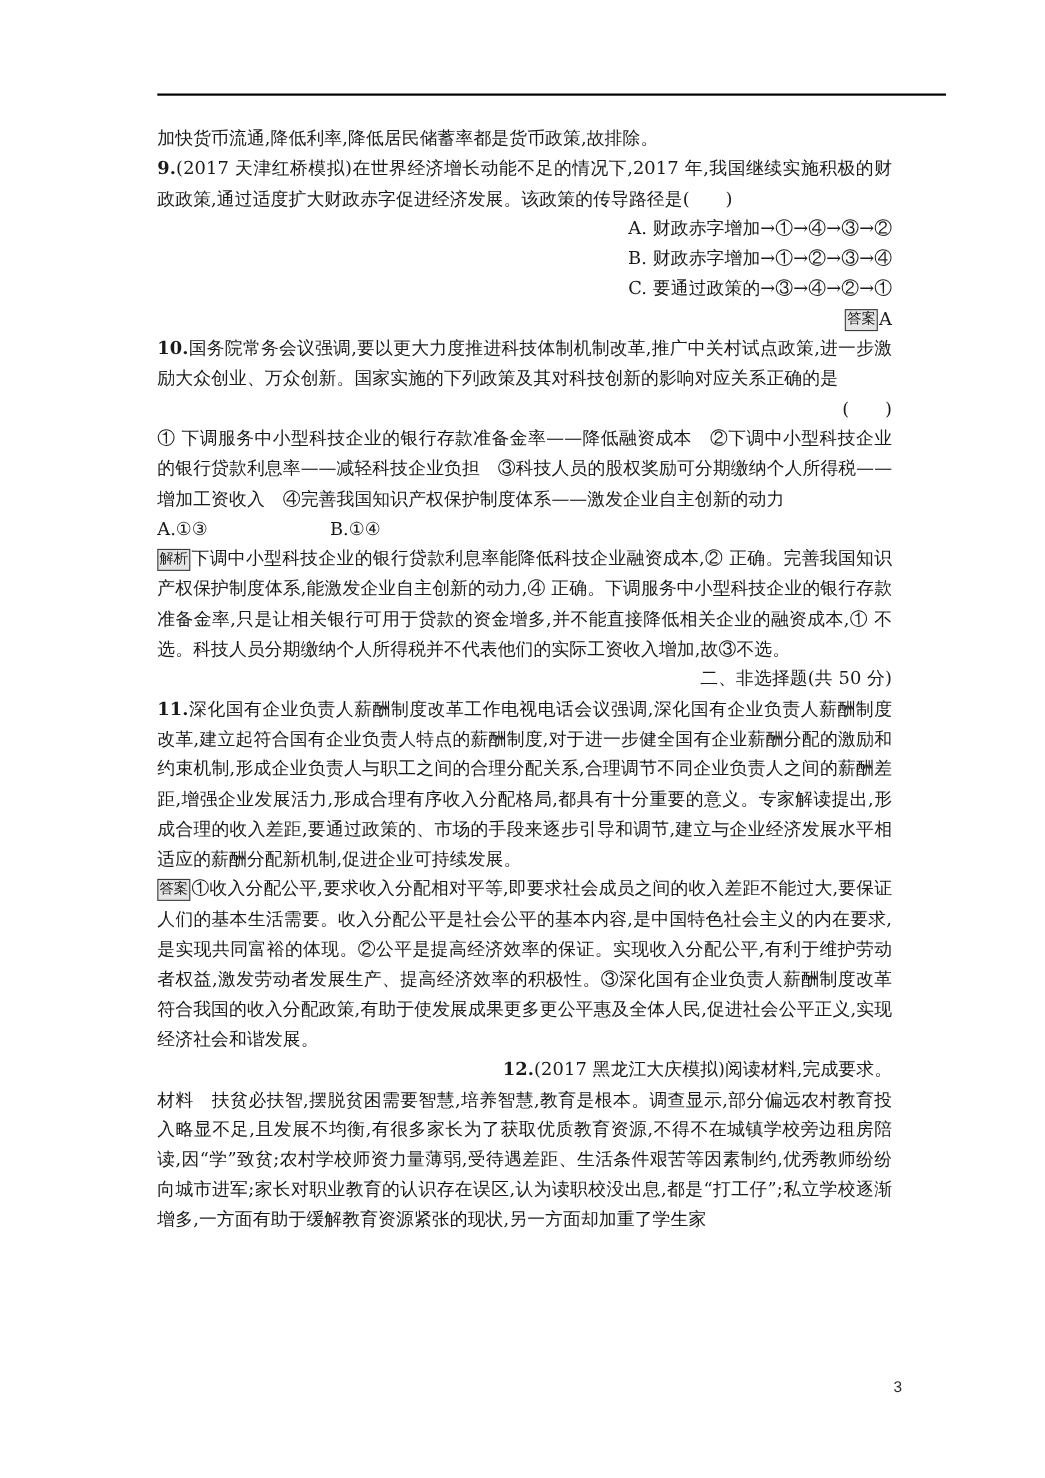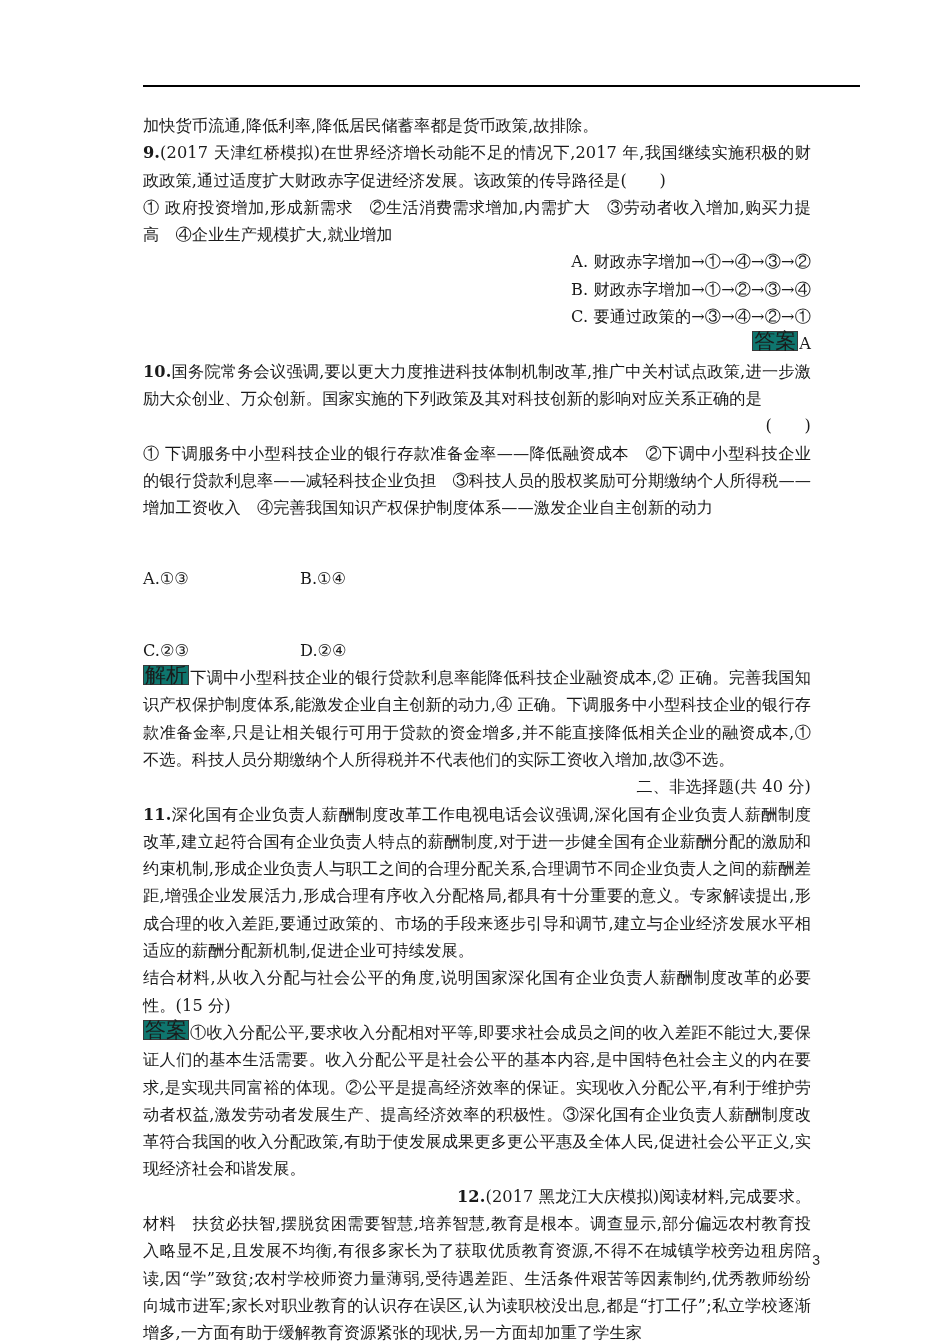--- a/index.html
+++ b/index.html
@@ -54,29 +54,28 @@
     letter-spacing: 0.1px;
   }
   .opt-pair {
     display: block;
     font-size: 16.2px;
     line-height: 27.3px;
   }
   .opt-pair .col-a {
     display: inline-block;
     width: 157px;
-    margin-top: 44px;
   }
   .tag {
     display: inline-block;
     border: 1.4px solid #3a3a3a;
-    background: #0f766e;
+    background: #e5e5e5;
     padding: 0px 1px 0px 1px;
     margin-right: 1px;
-    font-size: 21px;
+    font-size: 13px;
     line-height: 18px;
     vertical-align: 1px;
     letter-spacing: 0;
   }
   .num {
     font-family: "DejaVu Serif", "Liberation Serif", serif;
     font-weight: 700;
   }
   .page-number {
     position: absolute;
@@ -95,45 +94,42 @@
 <div class="page">
 
   <div class="header-rule"></div>
 
   <div class="content">
 
     <p class="line">加快货币流通,降低利率,降低居民储蓄率都是货币政策,故排除。</p>
 
     <p class="line"><span class="num">9.</span><span>(2017 天津红桥模拟)在世界经济增长动能不足的情况下,2017 年,我国继续实施积极的财政政策,通过适度扩大财政赤字促进经济发展。该政策的传导路径是(　　)</span></p>
 
-    <p class="line">① 政府投资增加,形成新需求　②生活消费需求增加,内需扩大　③劳动者收入增加,购买力提高　④企业生产规模扩大,就业增加</p>
 
     <p class="opt">A. 财政赤字增加→①→④→③→②</p>
     <p class="opt">B. 财政赤字增加→①→②→③→④</p>
     <p class="opt">C. 要通过政策的→③→④→②→①</p>
 
     <p class="opt"><span class="tag">答案</span><span>A</span></p>
 
     <p class="line"><span class="num">10.</span><span>国务院常务会议强调,要以更大力度推进科技体制机制改革,推广中关村试点政策,进一步激励大众创业、万众创新。国家实施的下列政策及其对科技创新的影响对应关系正确的是</span></p>
 
     <p class="opt">(　　)</p>
 
     <p class="line">① 下调服务中小型科技企业的银行存款准备金率——降低融资成本　②下调中小型科技企业的银行贷款利息率——减轻科技企业负担　③科技人员的股权奖励可分期缴纳个人所得税——增加工资收入　④完善我国知识产权保护制度体系——激发企业自主创新的动力</p>
 
     <div class="opt-pair"><span class="col-a">A.①③</span><span>B.①④</span></div>
-    <div class="opt-pair"><span class="col-a">C.②③</span><span>D.②④</span></div>
 
 
     <p class="line"><span class="tag">解析</span><span>下调中小型科技企业的银行贷款利息率能降低科技企业融资成本,② 正确。完善我国知识产权保护制度体系,能激发企业自主创新的动力,④ 正确。下调服务中小型科技企业的银行存款准备金率,只是让相关银行可用于贷款的资金增多,并不能直接降低相关企业的融资成本,① 不选。科技人员分期缴纳个人所得税并不代表他们的实际工资收入增加,故③不选。</span></p>
 
-    <p class="opt">二、非选择题(共 40 分)</p>
+    <p class="opt">二、非选择题(共 50 分)</p>
 
     <p class="line"><span class="num">11.</span><span>深化国有企业负责人薪酬制度改革工作电视电话会议强调,深化国有企业负责人薪酬制度改革,建立起符合国有企业负责人特点的薪酬制度,对于进一步健全国有企业薪酬分配的激励和约束机制,形成企业负责人与职工之间的合理分配关系,合理调节不同企业负责人之间的薪酬差距,增强企业发展活力,形成合理有序收入分配格局,都具有十分重要的意义。专家解读提出,形成合理的收入差距,要通过政策的、市场的手段来逐步引导和调节,建立与企业经济发展水平相适应的薪酬分配新机制,促进企业可持续发展。</span></p>
 
-    <p class="line">结合材料,从收入分配与社会公平的角度,说明国家深化国有企业负责人薪酬制度改革的必要性。(15 分)</p>
 
     <p class="line"><span class="tag">答案</span><span>①收入分配公平,要求收入分配相对平等,即要求社会成员之间的收入差距不能过大,要保证人们的基本生活需要。收入分配公平是社会公平的基本内容,是中国特色社会主义的内在要求,是实现共同富裕的体现。②公平是提高经济效率的保证。实现收入分配公平,有利于维护劳动者权益,激发劳动者发展生产、提高经济效率的积极性。③深化国有企业负责人薪酬制度改革符合我国的收入分配政策,有助于使发展成果更多更公平惠及全体人民,促进社会公平正义,实现经济社会和谐发展。</span></p>
 
     <p class="opt"><span class="num">12.</span><span>(2017 黑龙江大庆模拟)阅读材料,完成要求。</span></p>
 
     <p class="line"><span>材料</span>　<span>扶贫必扶智,摆脱贫困需要智慧,培养智慧,教育是根本。调查显示,部分偏远农村教育投入略显不足,且发展不均衡,有很多家长为了获取优质教育资源,不得不在城镇学校旁边租房陪读,因“学”致贫;农村学校师资力量薄弱,受待遇差距、生活条件艰苦等因素制约,优秀教师纷纷向城市进军;家长对职业教育的认识存在误区,认为读职校没出息,都是“打工仔”;私立学校逐渐增多,一方面有助于缓解教育资源紧张的现状,另一方面却加重了学生家</span></p>
 
   </div>
 
   <div class="page-number">3</div>

